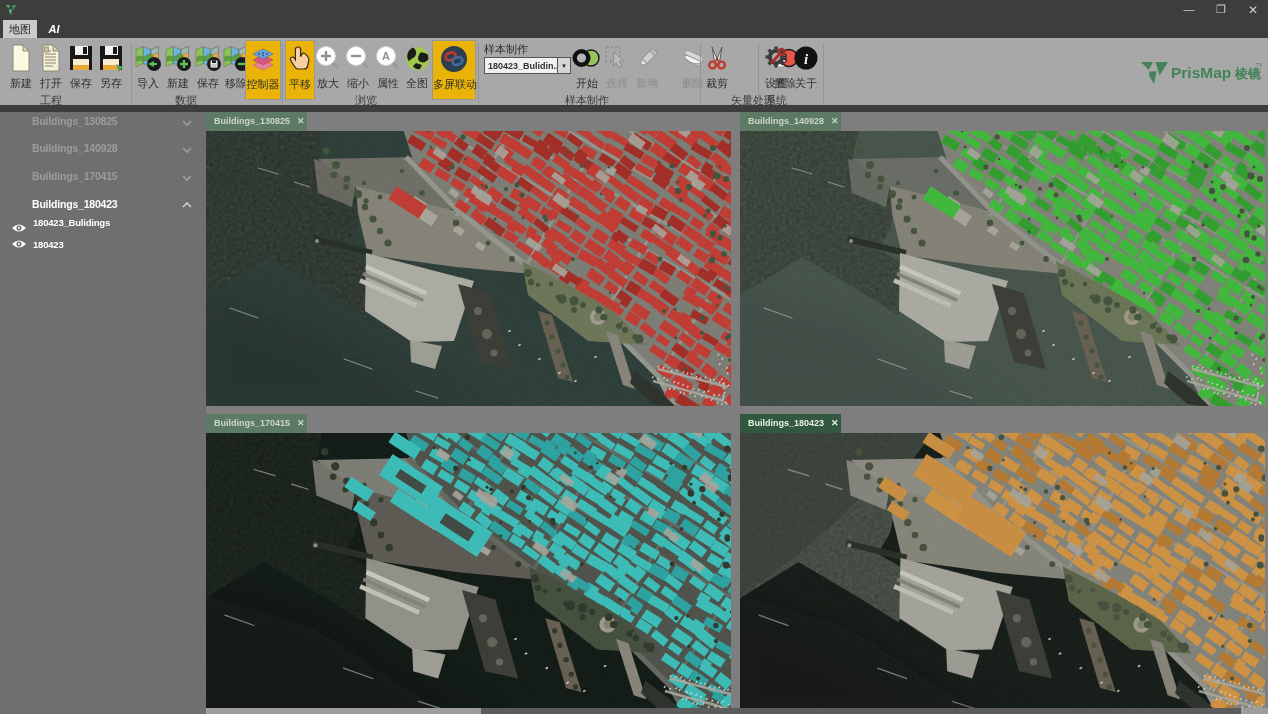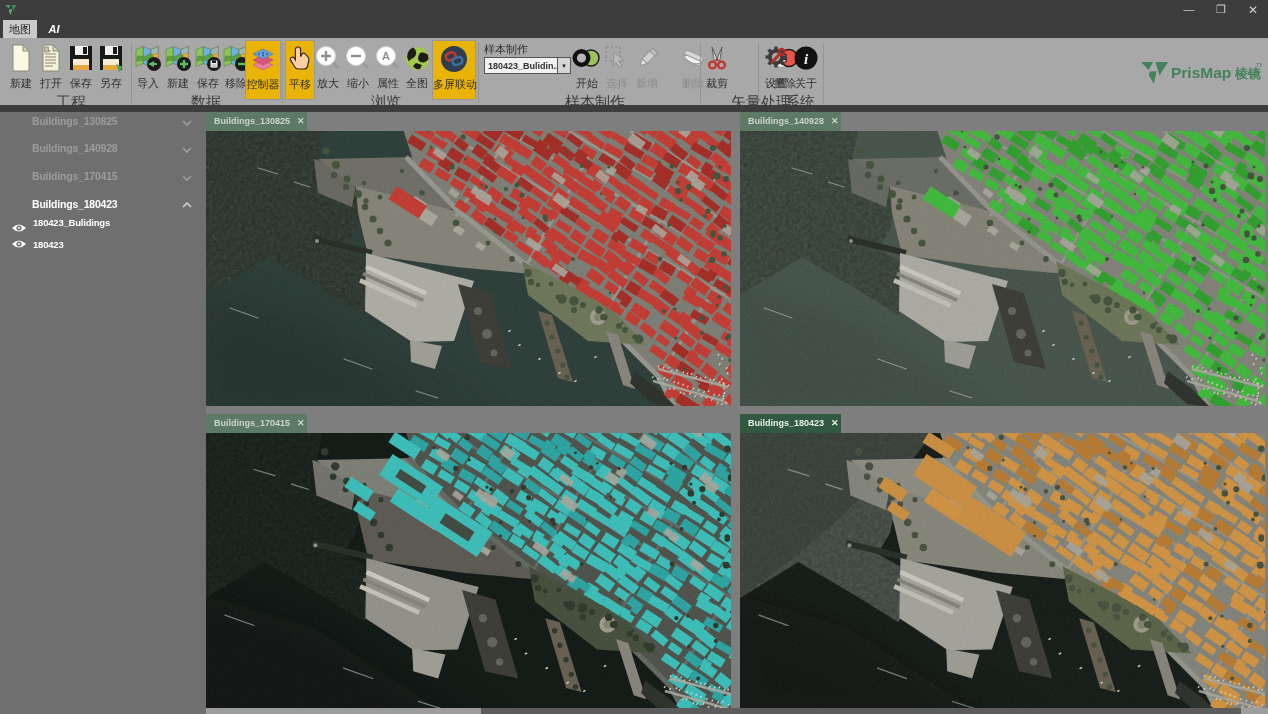--- a/index.html
+++ b/index.html
@@ -13,21 +13,21 @@
   #tab-map{position:absolute;left:3px;top:20px;width:34px;height:18px;background:#cbcbcb;
     color:#222;font-size:11px;text-align:center;line-height:19px;}
   #tab-ai{position:absolute;left:41px;top:20px;width:26px;height:18px;color:#fff;
     font-weight:bold;font-size:11px;text-align:center;line-height:19px;font-style:italic;}
   #ribbon{position:absolute;left:0;top:38px;width:1268px;height:67px;background:#a8a8a8;}
   #ribbonedge{position:absolute;left:0;top:105px;width:1268px;height:7px;background:#3d3d3d;}
   .rbtn{position:absolute;top:2px;width:30px;height:58px;text-align:center;}
   .rbtn .ric{height:36px;display:flex;align-items:center;justify-content:center;}
   .rbtn .rlb{font-size:11px;color:#2e2e2e;margin-top:0px;white-space:nowrap;}
   .rbtn.pressed{background:#eab308;border:1px solid #979797;}
-  .grplabel{position:absolute;top:55px;font-size:15px;color:#3a3a3a;text-align:right;white-space:nowrap;}
+  .grplabel{position:absolute;top:55px;font-size:11px;color:#3a3a3a;text-align:left;white-space:nowrap;}
   .vsep{position:absolute;top:5px;width:1px;height:60px;background:#949494;}
   #sidebar{position:absolute;left:0;top:112px;width:206px;height:602px;background:#6f6f6f;}
   .tnode{position:absolute;left:32px;color:#9c9c9c;font-size:10.5px;font-weight:bold;letter-spacing:-0.2px;}
   .tchild{position:absolute;left:33px;color:#fff;font-size:9.5px;font-weight:bold;letter-spacing:-0.2px;}
   .maptab{position:absolute;width:101px;height:19px;background:#5d7a64;color:#ccd5cc;
     font-size:9px;font-weight:bold;line-height:19px;padding-left:8px;box-sizing:border-box;}
   .maptab .x{margin-left:7px;font-size:9px;}
   .maptab.active{background:#32583f;color:#e8f0e8;}
   .mapview{position:absolute;width:525px;height:275px;overflow:hidden;background:#2e423c;}
   #hscroll{position:absolute;left:206px;top:708px;width:1062px;height:6px;background:#9d9d9d;}

